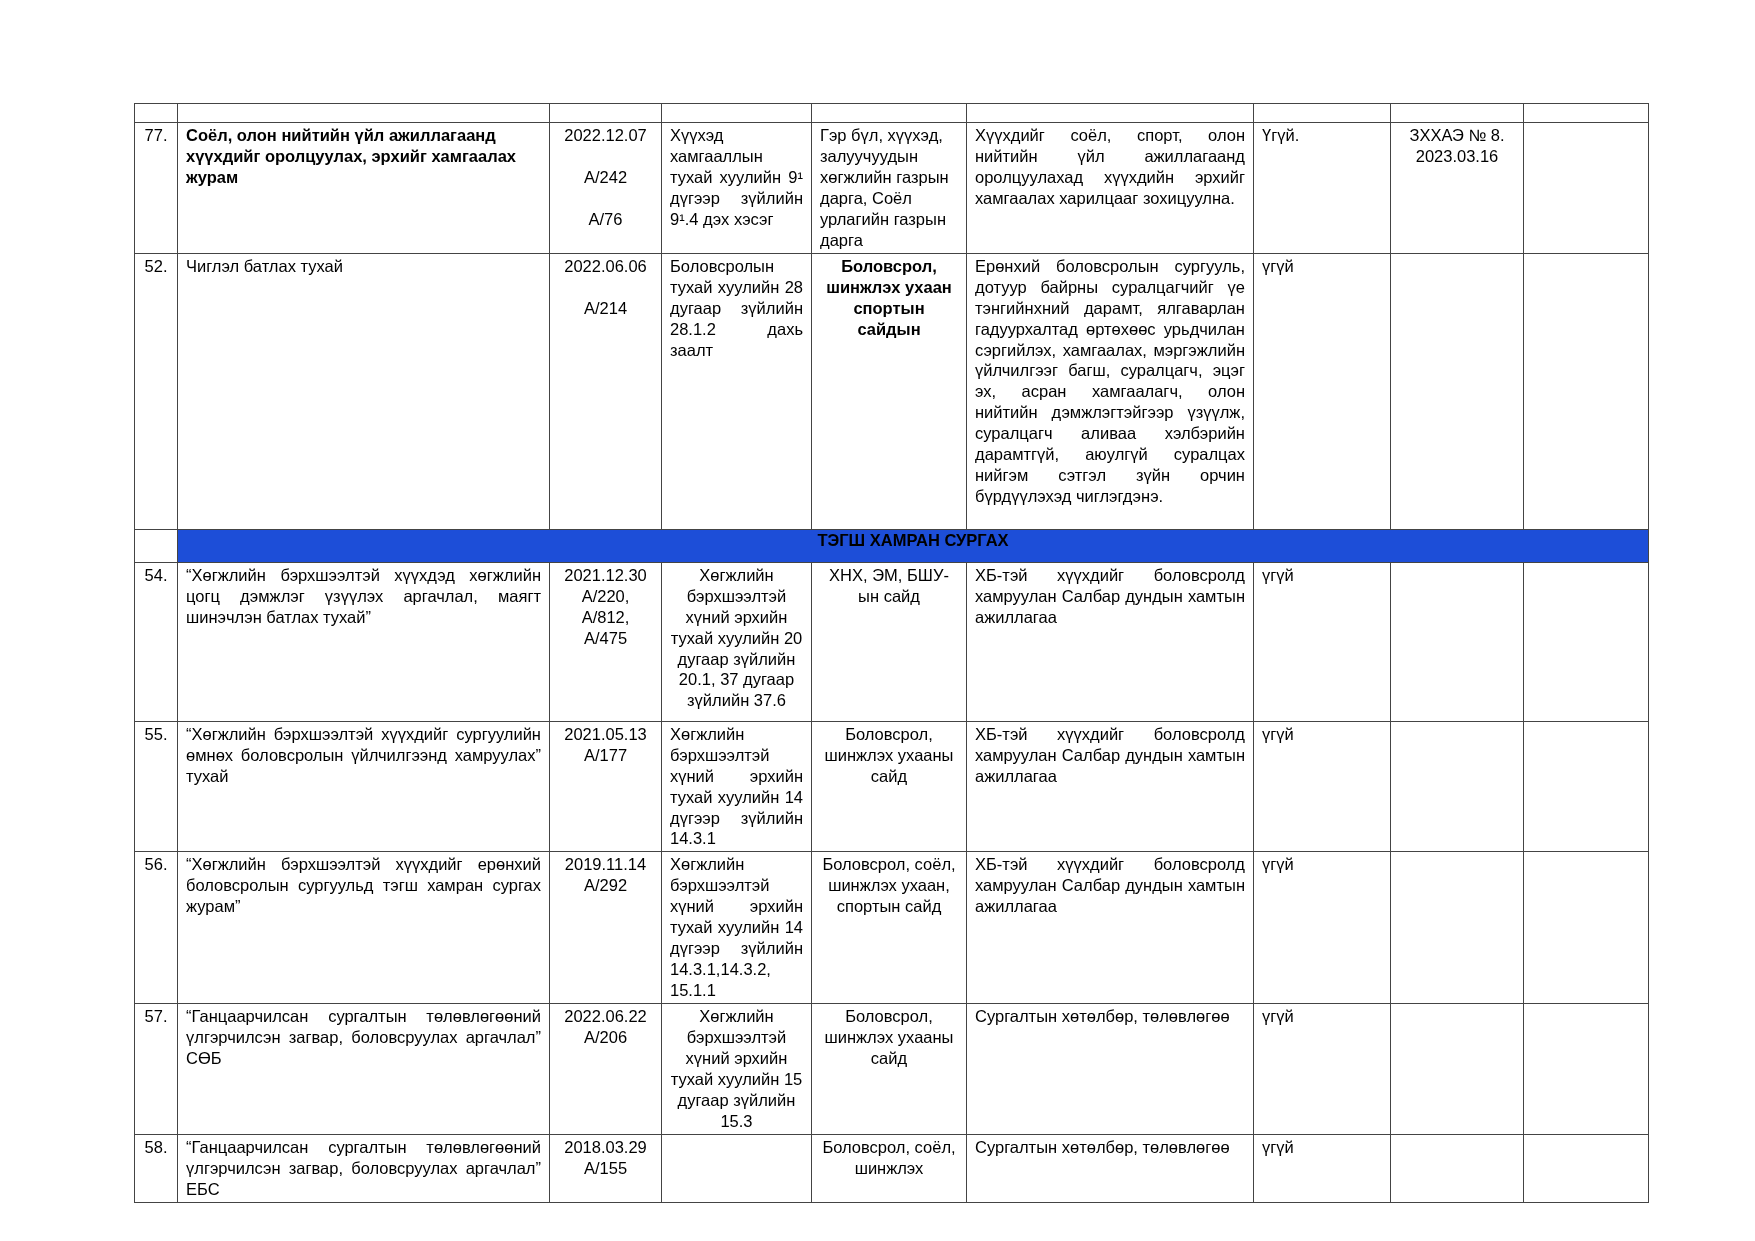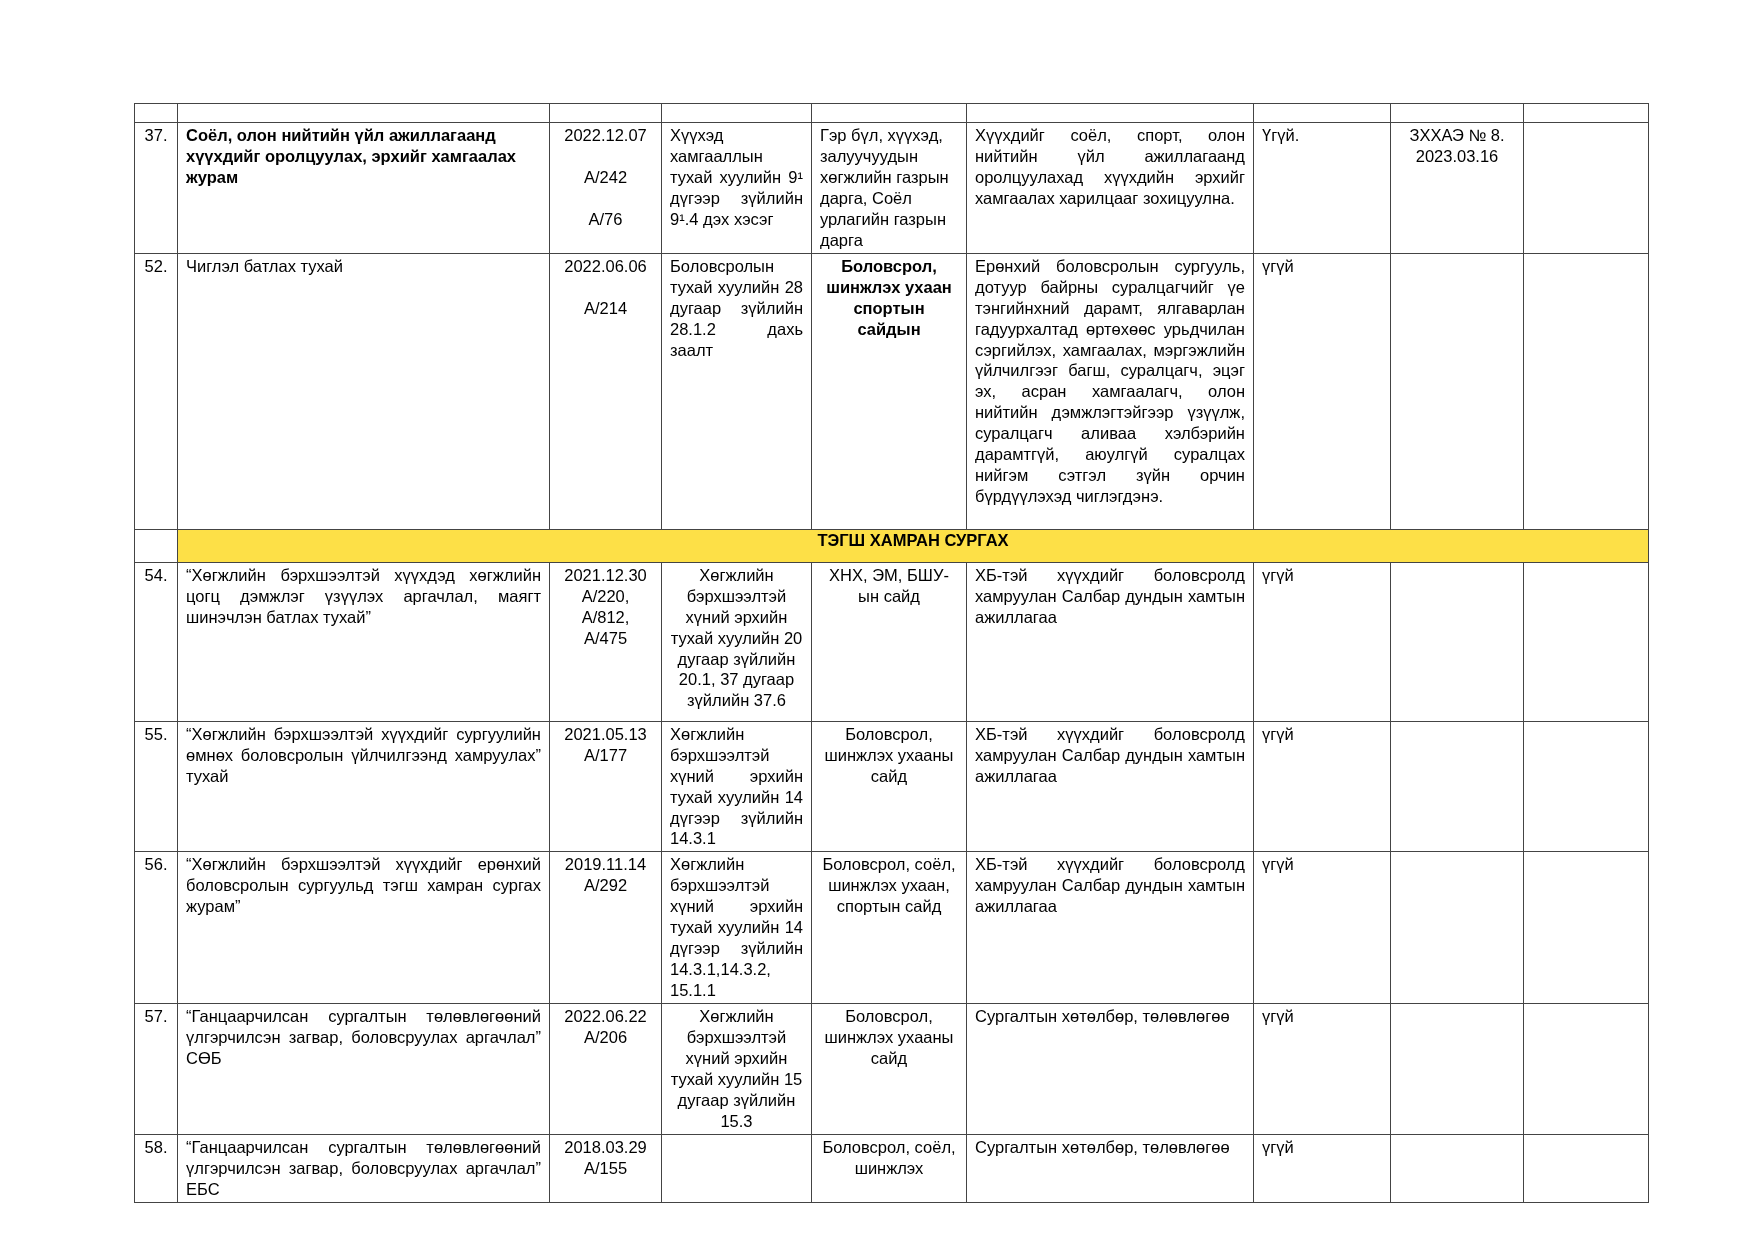--- a/index.html
+++ b/index.html
@@ -65,21 +65,21 @@
     <td style="border-color: rgb(68, 68, 68);"></td>
     <td style="border-color: rgb(68, 68, 68);"></td>
     <td style="border-color: rgb(68, 68, 68);"></td>
     <td style="border-color: rgb(68, 68, 68);"></td>
     <td style="border-color: rgb(68, 68, 68);"></td>
     <td style="border-color: rgb(68, 68, 68);"></td>
     <td style="border-color: rgb(68, 68, 68);"></td>
   </tr>
 
   <tr style="height:108px">
-    <td class="num" style="border-color: rgb(68, 68, 68);">37.</td>
+    <td class="num" style="border-color: rgb(68, 68, 68);">77.</td>
     <td class="al-left" style="border-color: rgb(68, 68, 68); font-weight: bold;">Соёл, олон нийтийн үйл ажиллагаанд хүүхдийг оролцуулах, эрхийг хамгаалах журам</td>
     <td class="date" style="border-color: rgb(68, 68, 68);">2022.12.07
 
 А/242
 
 А/76</td>
     <td class="al-justify" style="border-color: rgb(68, 68, 68);">Хүүхэд хамгааллын тухай хуулийн 9¹ дүгээр зүйлийн 9¹.4 дэх хэсэг</td>
     <td class="al-left" style="border-color: rgb(68, 68, 68);">Гэр бүл, хүүхэд, залуучуудын хөгжлийн газрын дарга, Соёл урлагийн газрын дарга</td>
     <td class="al-justify" style="border-color: rgb(68, 68, 68);">Хүүхдийг соёл, спорт, олон нийтийн үйл ажиллагаанд оролцуулахад хүүхдийн эрхийг хамгаалах харилцааг зохицуулна.</td>
     <td class="al-left" style="border-color: rgb(68, 68, 68);">Үгүй.</td>
@@ -98,21 +98,21 @@
     <td class="al-center" style="border-color: rgb(68, 68, 68); font-weight: bold;">Боловсрол, шинжлэх ухаан спортын сайдын</td>
     <td class="al-justify" style="border-color: rgb(68, 68, 68);">Ерөнхий боловсролын сургууль, дотуур байрны суралцагчийг үе тэнгийнхний дарамт, ялгаварлан гадуурхалтад өртөхөөс урьдчилан сэргийлэх, хамгаалах, мэргэжлийн үйлчилгээг багш, суралцагч, эцэг эх, асран хамгаалагч, олон нийтийн дэмжлэгтэйгээр үзүүлж, суралцагч аливаа хэлбэрийн дарамтгүй, аюулгүй суралцах нийгэм сэтгэл зүйн орчин бүрдүүлэхэд чиглэгдэнэ.</td>
     <td class="al-left" style="border-color: rgb(68, 68, 68);">үгүй</td>
     <td class="ref" style="border-color: rgb(68, 68, 68);"></td>
     <td style="border-color: rgb(68, 68, 68);"></td>
   </tr>
 
 
   <tr class="sec-row" style="height:33px">
     <td style="border-color: rgb(68, 68, 68);"></td>
-    <td class="sec-cell" colspan="8" id="sectionCell" style="background: #fde047; border-color: rgb(68, 68, 68);">ТЭГШ ХАМРАН СУРГАХ</td>
+    <td class="sec-cell" colspan="8" id="sectionCell" style="background: #1d4ed8; border-color: rgb(68, 68, 68);">ТЭГШ ХАМРАН СУРГАХ</td>
   </tr>
 
   <tr style="height:159px">
     <td class="num" style="border-color: rgb(68, 68, 68);">54.</td>
     <td class="al-justify" style="border-color: rgb(68, 68, 68);">“Хөгжлийн бэрхшээлтэй хүүхдэд хөгжлийн цогц дэмжлэг үзүүлэх аргачлал, маягт шинэчлэн батлах тухай”</td>
     <td class="date" style="border-color: rgb(68, 68, 68);">2021.12.30
 А/220,
 А/812,
 А/475</td>
     <td class="al-center" style="border-color: rgb(68, 68, 68);">Хөгжлийн бэрхшээлтэй хүний эрхийн тухай хуулийн 20 дугаар зүйлийн 20.1, 37 дугаар зүйлийн 37.6</td>

